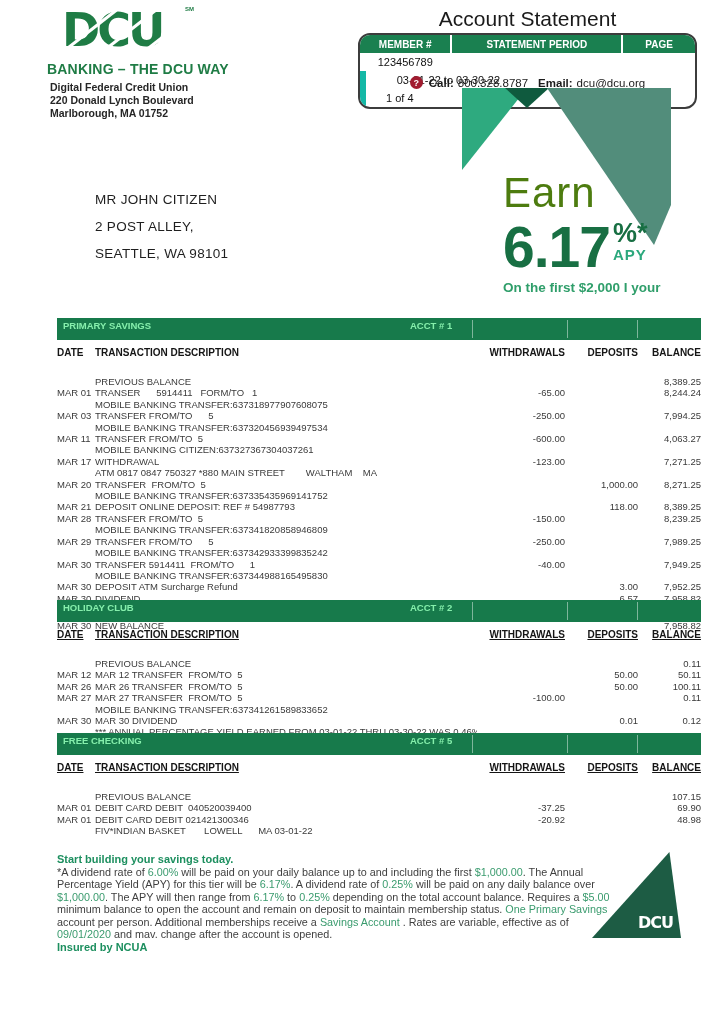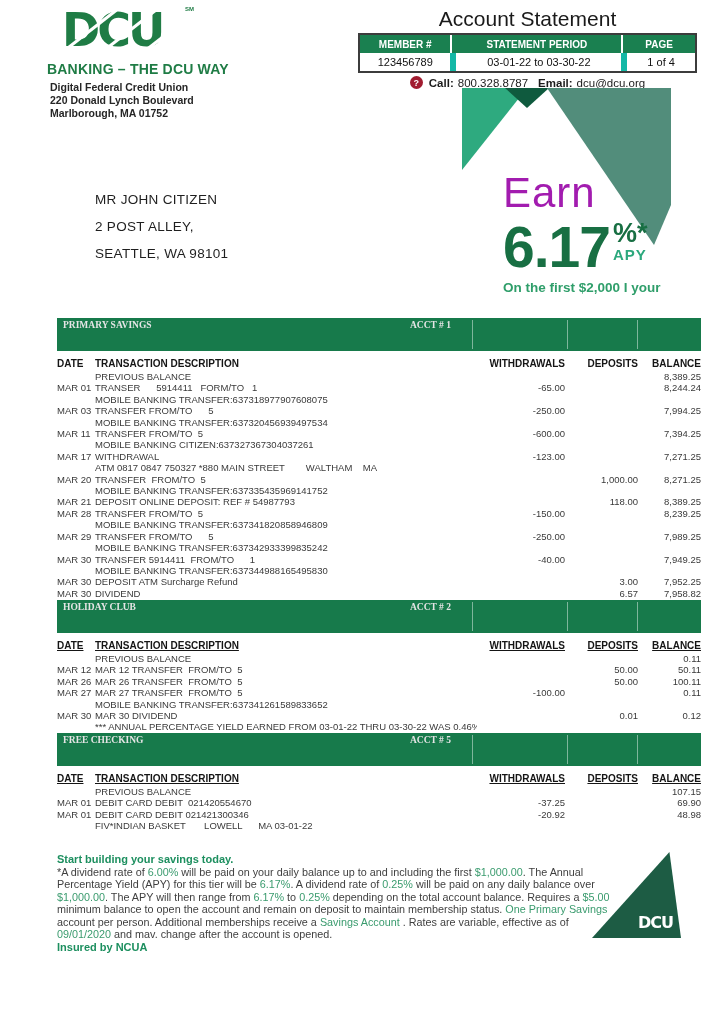--- a/index.html
+++ b/index.html
@@ -12,64 +12,64 @@
   .logo-sm{position:absolute;right:0px;top:6px;font-size:6px;font-weight:700;}
   .stripe{position:absolute;background:#fff;height:3px;}
   .s1{width:70px;left:-8px;top:30px;transform:rotate(-38deg);}
   .s2{width:70px;left:34px;top:28px;transform:rotate(-38deg);}
   .s3{width:70px;left:78px;top:26px;transform:rotate(-38deg);}
   .tagline{position:absolute;left:47px;top:61px;font-size:14px;font-weight:800;color:#1f7c45;letter-spacing:.2px;}
   .addr{position:absolute;left:50px;top:81px;font-size:10.5px;font-weight:700;color:#262626;line-height:13px;}
 
   
   .title{position:absolute;left:358px;top:7px;width:339px;text-align:center;font-size:21px;font-weight:500;color:#1a1a1a;}
-  .mtable{position:absolute;left:358px;top:33px;width:339px;border:2px solid #3c3c3c;border-radius:0;overflow:hidden;background:#fff;box-sizing:border-box;}
+  .mtable{position:absolute;left:358px;top:33px;width:339px;border:2px solid #3c3c3c;border-radius:12px;overflow:hidden;background:#fff;box-sizing:border-box;}
   .mhead{display:flex;background:#1a8050;}
   .mhead .mc{color:#fff;font-weight:700;font-size:10px;text-align:center;padding:4px 0 3px;box-sizing:border-box;}
-  .mbody{display:flex;}
+  .mbody{display:flex;flex-direction:column;}
   .mbody .mc{font-size:11px;color:#111;text-align:center;padding:3px 0;box-sizing:border-box;}
   .mc.m1{width:27%}.mc.m2{width:51%}.mc.m3{width:22%}
   .mhead .mc + .mc{border-left:2px solid #fff;}
   .mbody .mc + .mc{border-left:6px solid #14b8a6;}
   .contact{position:absolute;left:358px;top:76px;width:339px;display:flex;justify-content:center;align-items:center;gap:4px;font-size:11.5px;color:#1c1c1c;}
   .contact .b{font-weight:700;}
   .contact .em{margin-left:6px;}
   .help{width:13px;height:13px;border-radius:50%;background:#a11c30;color:#fff;font-size:9px;font-weight:700;display:inline-flex;align-items:center;justify-content:center;margin-right:2px;flex:none;}
 
   
   .promo-tris{position:absolute;left:440px;top:85px;width:240px;height:165px;}
   .promo-text{position:absolute;left:503px;top:170px;width:205px;}
-  .earn{font-size:42px;color:#a21caf;line-height:46px;letter-spacing:1px;}
+  .earn{font-size:42px;color:#4d7c0f;line-height:46px;letter-spacing:1px;}
   .rate-row{display:flex;align-items:flex-start;margin-top:4px;}
   .rate{font-size:57px;font-weight:700;color:#186f43;line-height:54px;letter-spacing:-1px;}
   .rate-sup{display:flex;flex-direction:column;margin-top:0;margin-left:3px;}
   .pct{font-size:27px;font-weight:700;color:#186f43;line-height:26px;}
   .apy{font-size:15px;font-weight:700;color:#2ca87d;line-height:17px;letter-spacing:1px;}
   .caption{margin-top:6px;font-size:13.5px;font-weight:600;color:#2f9e6a;line-height:16px;}
 
   
   .recipient{position:absolute;left:95px;top:186px;font-size:13.5px;color:#1f1f1f;line-height:27px;letter-spacing:.3px;}
 
   
   .section{position:absolute;left:57px;width:644px;}
   .sec1{top:318px}.sec2{top:600px}.sec3{top:733px}
-  .bar{position:relative;height:33px;background:#177a4b;color:#e5e5e5;font-family:Liberation Serif, serif;}
+  .bar{position:relative;height:22px;background:#177a4b;color:#86efac;}
   .bar-name{position:absolute;left:6px;top:0;line-height:15px;font-size:9.5px;font-weight:700;}
   .bar-acct{position:absolute;left:353px;top:0;line-height:15px;font-size:9.5px;font-weight:700;}
   .bdiv{position:absolute;top:2px;bottom:2px;width:1px;background:rgba(255,255,255,.45);}
   .d1{left:415px}.d2{left:510px}.d3{left:580px}
   .thead,.trow{display:flex;justify-content:space-between;}
   .thead{margin-top:7px;font-size:10px;font-weight:700;color:#151515;}
   .sec2 .thead span,.sec3 .thead span{text-decoration:underline;}
   .c-date{width:38px;flex:none;}
   .c-desc{flex:1;white-space:pre;overflow:hidden;}
   .c-w{width:88px;flex:none;text-align:right;}
   .c-d{width:73px;flex:none;text-align:right;}
   .c-b{width:63px;flex:none;text-align:right;}
-  .rows{margin-top:2px;font-size:9.5px;color:#3a3a3a;}
+  .rows{margin-top:18px;font-size:9.5px;color:#3a3a3a;}
   .trow{line-height:11.4px;}
   .trow.gap{margin-top:4px;}
 
   
   .footer{position:absolute;left:57px;top:853px;width:556px;}
   .f-head{font-size:11px;font-weight:700;color:#1d8f5f;margin-bottom:1px;}
   .f-para{margin:0;font-size:10.8px;line-height:12.4px;color:#3f3f3f;}
   .f-para .fg{color:#3a9b6e;}
   .f-insured{font-size:11px;font-weight:700;color:#1d8f5f;margin-top:1px;}
   .f-tri{position:absolute;left:592px;top:852px;width:89px;height:86px;background:#1d5c44;
@@ -191,21 +191,21 @@
           <span class="c-desc">MOBILE BANKING TRANSFER:637320456939497534</span>
           <span class="c-w"></span>
           <span class="c-d"></span>
           <span class="c-b"></span>
         </div>
         <div class="trow">
           <span class="c-date">MAR 11</span>
           <span class="c-desc">TRANSFER FROM/TO  5</span>
           <span class="c-w">-600.00</span>
           <span class="c-d"></span>
-          <span class="c-b">7,394.25</span>
+          <span class="c-b">4,063.27</span>
         </div>
         <div class="trow">
           <span class="c-date"></span>
           <span class="c-desc">MOBILE BANKING CITIZEN:637327367304037261</span>
           <span class="c-w"></span>
           <span class="c-d"></span>
           <span class="c-b"></span>
         </div>
         <div class="trow">
           <span class="c-date">MAR 17</span>
@@ -408,21 +408,21 @@
     <div class="rows">
         <div class="trow">
           <span class="c-date"></span>
           <span class="c-desc">PREVIOUS BALANCE</span>
           <span class="c-w"></span>
           <span class="c-d"></span>
           <span class="c-b">107.15</span>
         </div>
         <div class="trow">
           <span class="c-date">MAR 01</span>
-          <span class="c-desc">DEBIT CARD DEBIT  021420554670</span>
+          <span class="c-desc">DEBIT CARD DEBIT  040520039400</span>
           <span class="c-w">-37.25</span>
           <span class="c-d"></span>
           <span class="c-b">69.90</span>
         </div>
         <div class="trow">
           <span class="c-date"></span>
           <span class="c-w"></span>
           <span class="c-d"></span>
           <span class="c-b"></span>
         </div>

